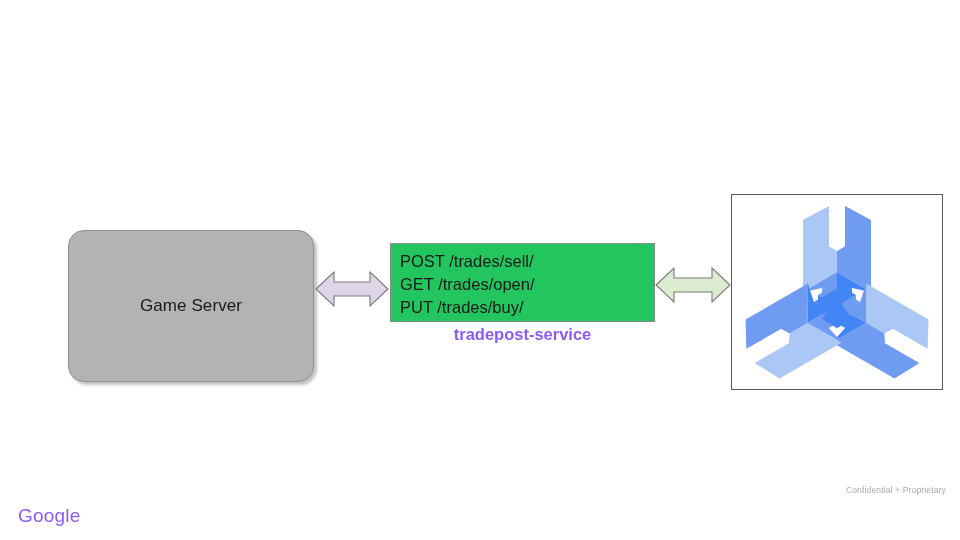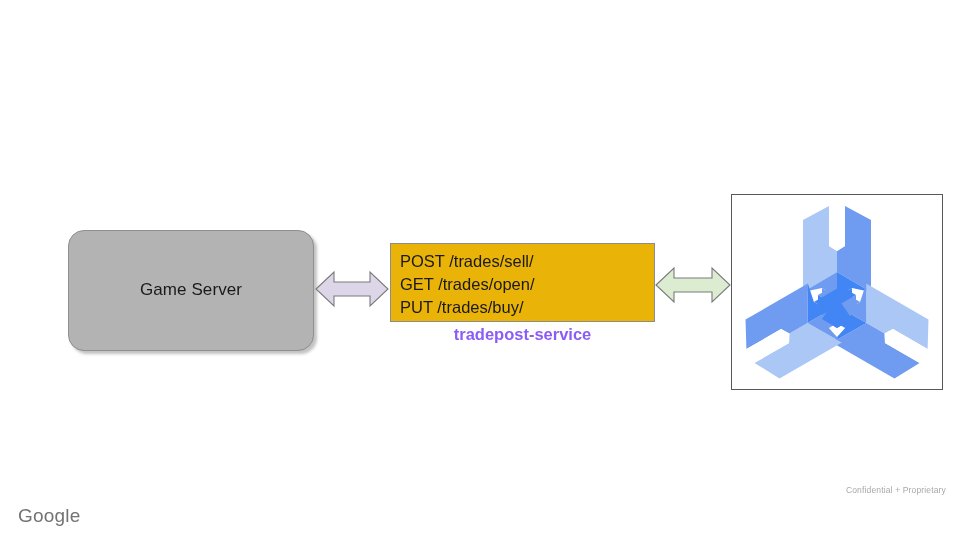--- a/index.html
+++ b/index.html
@@ -21,21 +21,21 @@
     inset: 0;
     background: #ffffff;
   }
 
   
   .game-server-box {
     position: absolute;
     left: 68px;
     top: 230px;
     width: 246px;
-    height: 121px;
+    height: 152px;
     box-sizing: border-box;
     background: #b3b3b3;
     border: 1px solid #8f8f8f;
     border-radius: 16px;
     box-shadow: 3px 3px 3px rgba(120,120,120,0.45);
     display: flex;
     align-items: center;
     justify-content: center;
   }
   .game-server-label {
@@ -65,21 +65,21 @@
   }
 
   
   .service-box {
     position: absolute;
     left: 390px;
     top: 243px;
     width: 265px;
     height: 79px;
     box-sizing: border-box;
-    background: #eab308;
+    background: #22c55e;
     border: 1px solid #8c8c8c;
     padding: 6px 11px 0 9px;
   }
   .service-line {
     font-size: 16.5px;
     color: #1a1a1a;
     line-height: 23px;
     white-space: pre;
   }
   .service-caption {
@@ -112,21 +112,21 @@
     top: 50%;
     transform: translate(-50%, -50%);
   }
 
   
   .footer-google {
     position: absolute;
     left: 18px;
     top: 505px;
     font-size: 19px;
-    color: #737373;
+    color: #8b5cf6;
     letter-spacing: 0.2px;
   }
   .footer-confidential {
     position: absolute;
     right: 14px;
     top: 485px;
     font-size: 8.5px;
     color: #a8a8a8;
     letter-spacing: 0.15px;
   }

